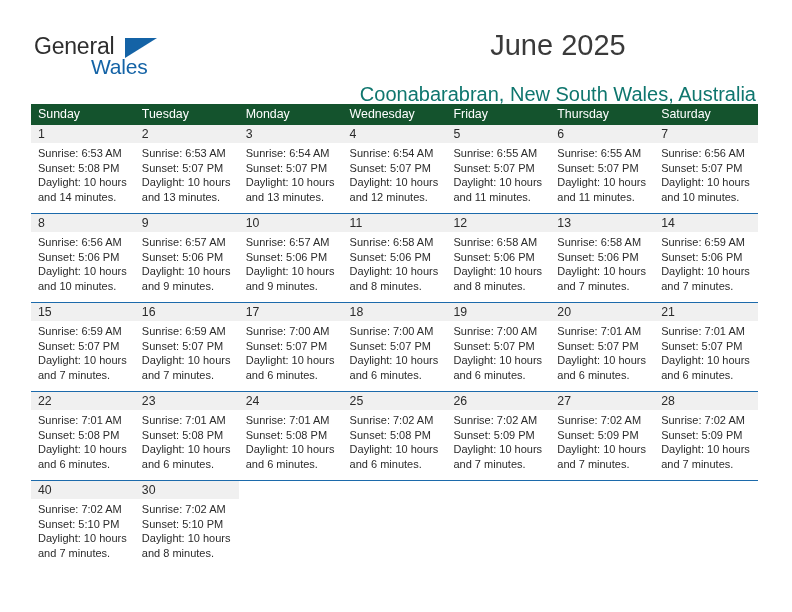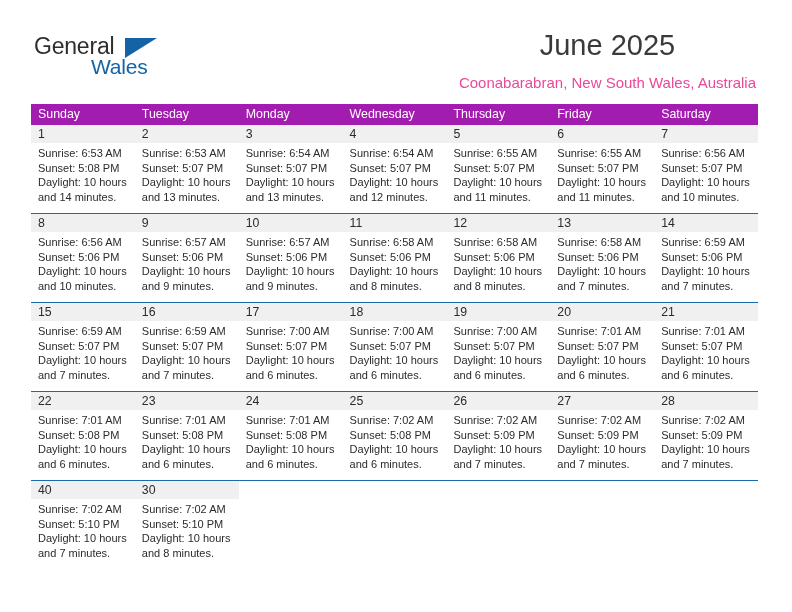--- a/index.html
+++ b/index.html
@@ -63,37 +63,37 @@
     text-align: center;
   }
   .month-title {
     font-size: 29px;
     color: #3a3a3a;
     font-weight: normal;
     line-height: 34px;
     white-space: nowrap;
   }
   .location {
-    margin-top: 12px;
-    font-size: 15px;
-    color: #ec4899;
+    margin-top: 24px;
+    font-size: 20px;
+    color: #0f766e;
     line-height: 17px;
     white-space: nowrap;
   }
 
   
   .calendar {
     position: absolute;
     left: 31px;
     top: 104px;
     width: 727px;
   }
   .weekday-row {
     display: flex;
-    background: #a21caf;
+    background: #14532d;
     height: 21px;
   }
   .weekday-cell {
     flex: 1 1 0;
     color: #ffffff;
     font-size: 12.4px;
     line-height: 21px;
     padding-left: 7px;
     box-sizing: border-box;
     overflow: hidden;
@@ -155,22 +155,22 @@
     <div class="location">Coonabarabran, New South Wales, Australia</div>
   </div>
 </div>
 
 <div class="calendar">
   <div class="weekday-row" id="weekday-row">
       <div class="weekday-cell">Sunday</div>
       <div class="weekday-cell">Tuesday</div>
       <div class="weekday-cell">Monday</div>
       <div class="weekday-cell">Wednesday</div>
+      <div class="weekday-cell">Friday</div>
       <div class="weekday-cell">Thursday</div>
-      <div class="weekday-cell">Friday</div>
       <div class="weekday-cell">Saturday</div>
     </div>
   <div id="weeks-container">
       <div class="week-row first">
         <div class="day-cell">
           <div class="day-number-band">1</div>
           <div class="day-info">
             <div>Sunrise: 6:53 AM</div>
             <div>Sunset: 5:08 PM</div>
             <div class="daylight-line">Daylight: 10 hours and 14 minutes.</div>

